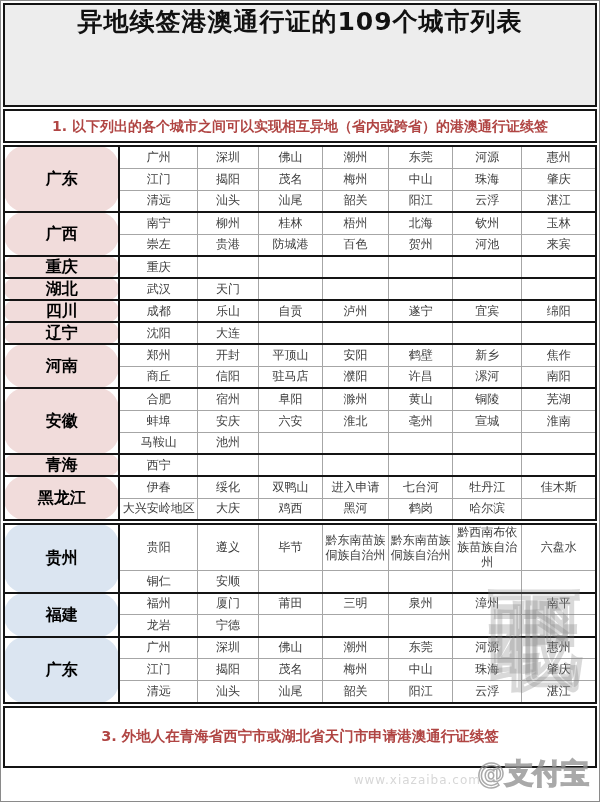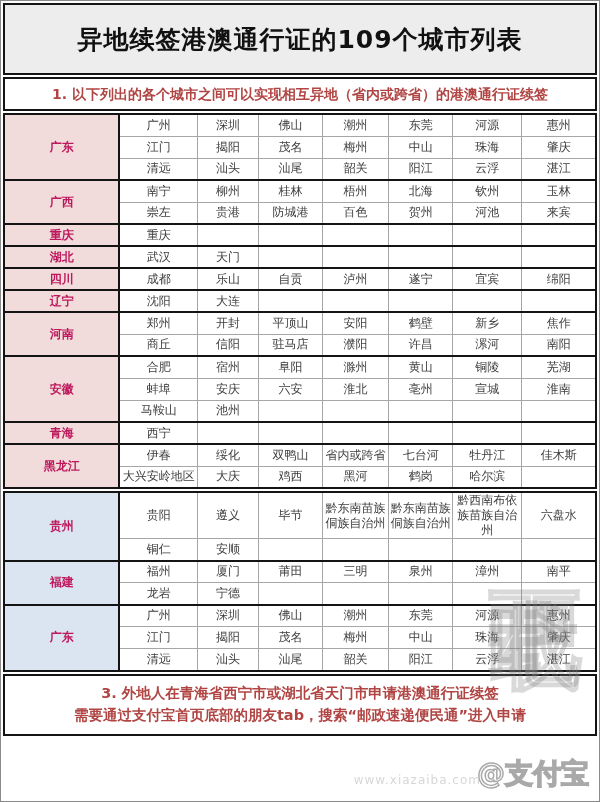--- a/index.html
+++ b/index.html
@@ -18,22 +18,22 @@
     position:relative;
     width:600px;height:802px;
     background:#fff;
     border:1px solid #8a8a8a;
     padding:2px;
     overflow:hidden;
   }
   .title-box{
     border:2px solid var(--border-dark);
     background:var(--title-bg);
-    height:72px;
-    display:flex;align-items:center;justify-content:center;
+    height:104px;
+    display:flex;align-items:flex-start;justify-content:center;
     margin-bottom:2px;
   }
   .title-box .title{
     font-size:25px;font-weight:bold;color:#111;
     letter-spacing:1px;
   }
   .note-box{
     border:2px solid var(--border-dark);
     background:#fff;
     min-height:34px;
@@ -61,22 +61,23 @@
     color:var(--city-text);
     padding:0 1px;
     line-height:1.25;
     overflow:hidden;
   }
   table.city-table tr.sec-top td{border-top:2px solid var(--border-dark);}
   table.city-table td.prov{
     border-left:2px solid var(--border-dark);
     border-right:2px solid var(--border-dark);
     font-weight:bold;
-    font-size:12px;
-    color:#be185d;
+    font-size:16px;
+    color:#000000;
+    border-radius:21px;
   }
   table.t1 td.prov{background:var(--province-bg-1);}
   table.t2 td.prov{background:var(--province-bg-2);}
   
   .wm-big{
     position:absolute;
     right:2px;top:520px;
     width:112px;
     writing-mode:vertical-rl;
     text-orientation:upright;
@@ -274,21 +275,21 @@
           <td></td>
           <td></td>
           <td></td>
           <td></td>
         </tr>
         <tr class="sec-top">
           <td class="prov" rowspan="2">黑龙江</td>
           <td>伊春</td>
           <td>绥化</td>
           <td>双鸭山</td>
-          <td>省内或跨省</td>
+          <td>进入申请</td>
           <td>七台河</td>
           <td>牡丹江</td>
           <td>佳木斯</td>
         </tr>
         <tr>
           <td>大兴安岭地区</td>
           <td>大庆</td>
           <td>鸡西</td>
           <td>黑河</td>
           <td>鹤岗</td>
@@ -375,20 +376,19 @@
           <td>韶关</td>
           <td>阳江</td>
           <td>云浮</td>
           <td>湛江</td>
         </tr>
       </tbody>
   </table>
 
   <div class="note-box tall">
     <div>3. 外地人在青海省西宁市或湖北省天门市申请港澳通行证续签</div>
-    <div>需要通过支付宝首页底部的朋友tab，搜索“邮政速递便民通”进入申请</div>
   </div>
 
   <div class="wm-big">下载吧</div>
   <div class="wm-handle">@支付宝</div>
   <div class="wm-url">www.xiazaiba.com</div>
 
 </div>
 
 </body></html>

